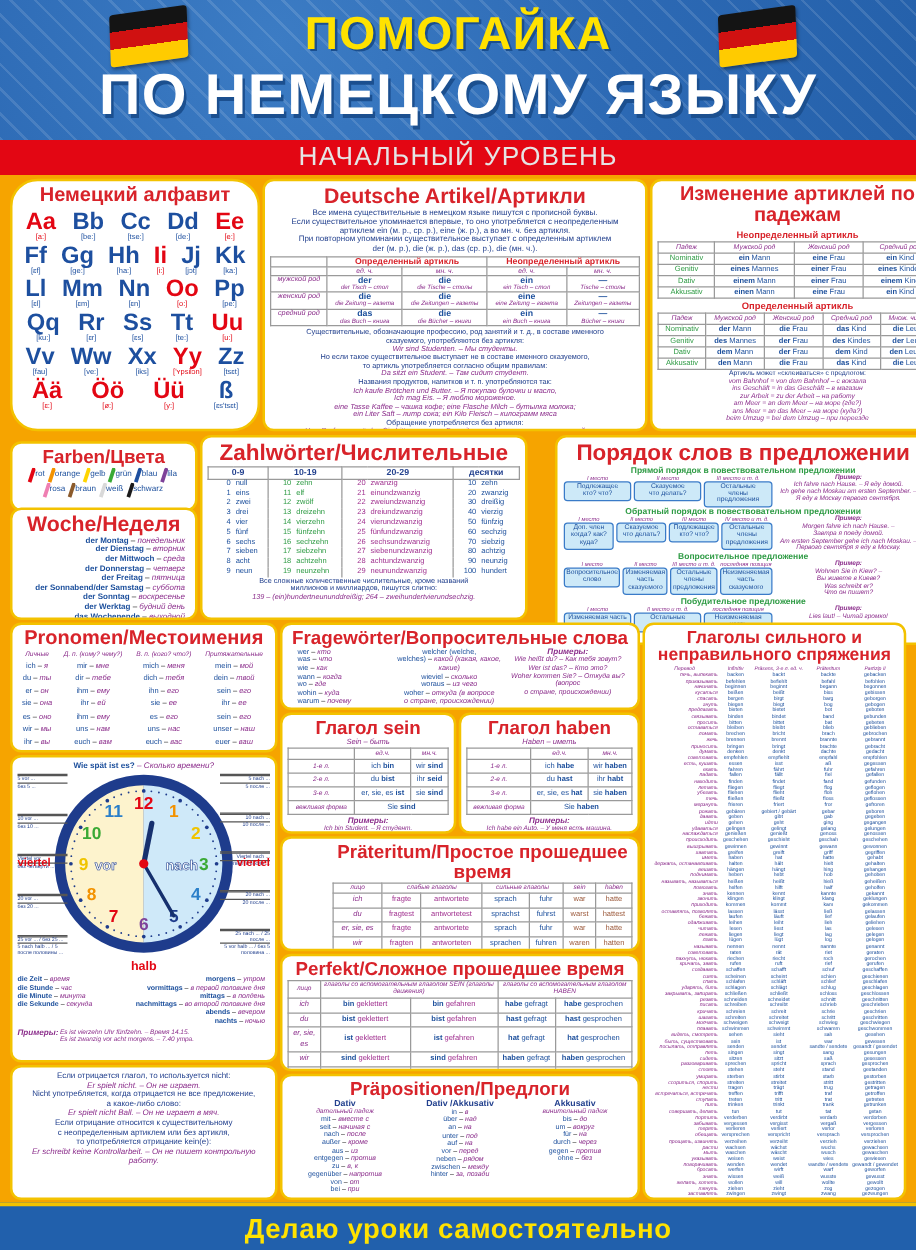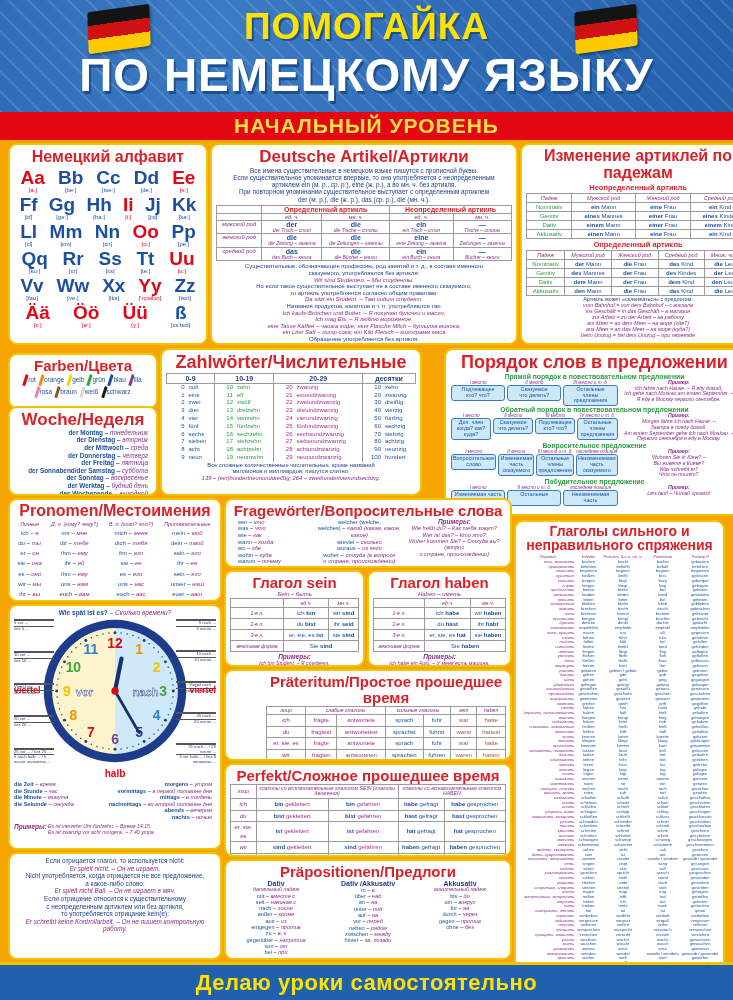--- a/index.html
+++ b/index.html
@@ -13,31 +13,31 @@
   .t1{position:absolute;left:0;right:0;top:6px;text-align:center;font-size:37px;font-weight:bold;
       color:#ffe200;letter-spacing:1px;text-shadow:2px 2px 0 #1b4f8f;}
   .t2{position:absolute;left:0;right:0;top:48px;text-align:center;font-size:46px;font-weight:bold;
       color:#ffffff;letter-spacing:1px;text-shadow:2px 3px 0 #1b4f8f;}
   .flag{position:absolute;width:62px;height:42px;top:8px;transform:skewY(-6deg) rotate(-2deg);
         border-radius:3px;box-shadow:1px 2px 3px rgba(0,0,0,.4);
         background:linear-gradient(#141414 0 33%,#d01111 33% 66%,#ffcb00 66% 100%);}
   .flag.left{left:88px;} .flag.right{left:575px;}
   .band{position:absolute;left:0;top:112px;width:733px;height:28px;background:#e30613;
         display:flex;align-items:center;justify-content:center;}
-  .band span{color:#fde047;font-weight:bold;font-size:21px;letter-spacing:1px;}
+  .band span{color:#e5e5e5;font-weight:normal;font-size:21px;letter-spacing:1px;}
   
   .main{position:absolute;left:0;top:140px;width:733px;height:822px;}
   .panel{position:absolute;background:#fff;border:2px solid #f3c200;border-radius:9px;
          box-sizing:border-box;padding:3px 4px;overflow:hidden;}
   .ttl{color:#d8232a;font-weight:bold;text-align:center;line-height:1.05;}
   .de{color:#1c4f9c;} .ru{color:#8b2d8b;font-style:italic;}
   .r{color:#23418e;} .e{color:#8b2d8b;font-style:italic;}
   table{border-collapse:collapse;}
   
-  #alphabet{left:8px;top:3px;width:200px;height:202px;}
+  #alphabet{left:8px;top:3px;width:200px;height:202px;border-radius:22px;}
   #alphabet .ttl{font-size:16px;margin:1px 0 2px;}
   .alpha-row{display:flex;justify-content:space-around;margin-bottom:1px;}
   .alpha-cell{text-align:center;}
   .alpha-letter{display:block;font-weight:bold;font-size:19px;line-height:19px;}
   .alpha-ipa{display:block;font-size:6px;line-height:7px;}
   .alpha-cell.v .alpha-letter,.alpha-cell.v .alpha-ipa{color:#e30613;}
   .alpha-cell.c .alpha-letter,.alpha-cell.c .alpha-ipa{color:#1d4f9f;}
   
   #artikel{left:210px;top:3px;width:308px;height:202px;}
   #artikel .ttl{font-size:17px;margin-bottom:1px;}
@@ -167,21 +167,21 @@
   .pp-cols{display:flex;}
   .pp-col{flex:1;text-align:center;}
   .pp-h{color:#23418e;font-weight:bold;font-size:7px;}
   .pp-s{color:#8b2d8b;font-style:italic;font-size:5.4px;line-height:5.8px;}
   .pp-col div.it{font-size:5.6px;line-height:6.3px;}
   
   #negation{left:8px;top:712px;width:214px;height:108px;}
   #negation .ttl{font-size:16px;}
   .neg div{font-size:6.4px;line-height:7.6px;text-align:center;}
   
-  #verbs{left:514px;top:358px;width:211px;height:462px;padding:2px 3px;margin-top:22px;}
+  #verbs{left:514px;top:358px;width:211px;height:462px;padding:2px 3px;}
   #verbs .ttl{font-size:14px;line-height:14px;margin-bottom:1px;}
   .verb-table{width:100%;font-size:4.1px;}
   .verb-table th{color:#8b2d8b;font-style:italic;font-weight:normal;font-size:4.1px;line-height:5px;}
   .verb-table td{line-height:4.72px;color:#1c4f9c;text-align:center;padding:0;}
   .verb-table td:first-child{color:#8b2d8b;font-style:italic;text-align:right;padding-right:2px;}
   
   .ftr{position:absolute;left:0;top:962px;width:733px;height:38px;background:#2160ac;border-top:3px solid #f3c200;
        display:flex;align-items:center;justify-content:center;box-sizing:border-box;}
   .ftr span{color:#ffe200;font-weight:bold;font-size:22px;letter-spacing:.5px;}
 </style>

